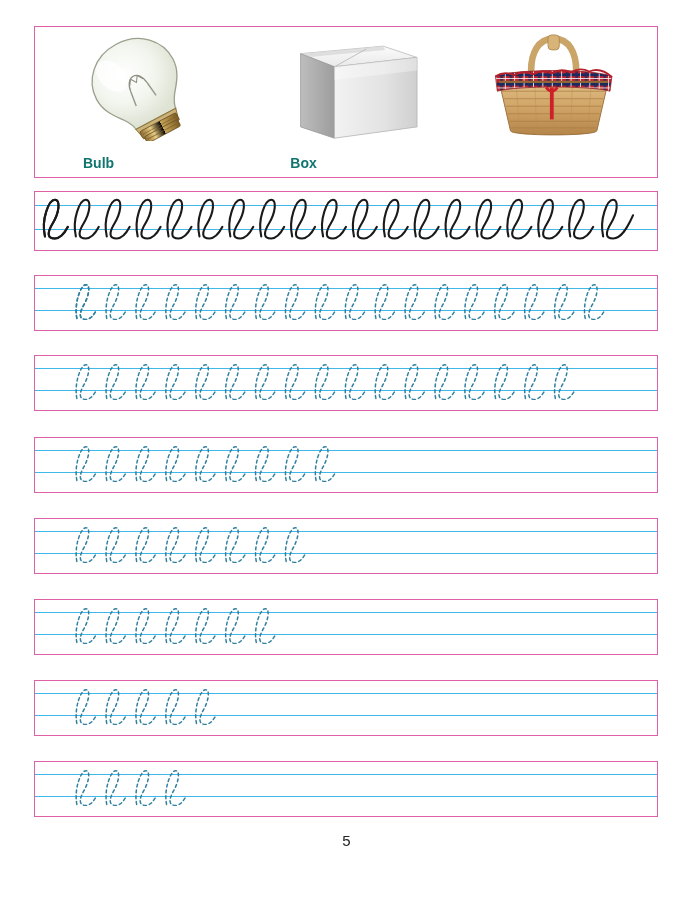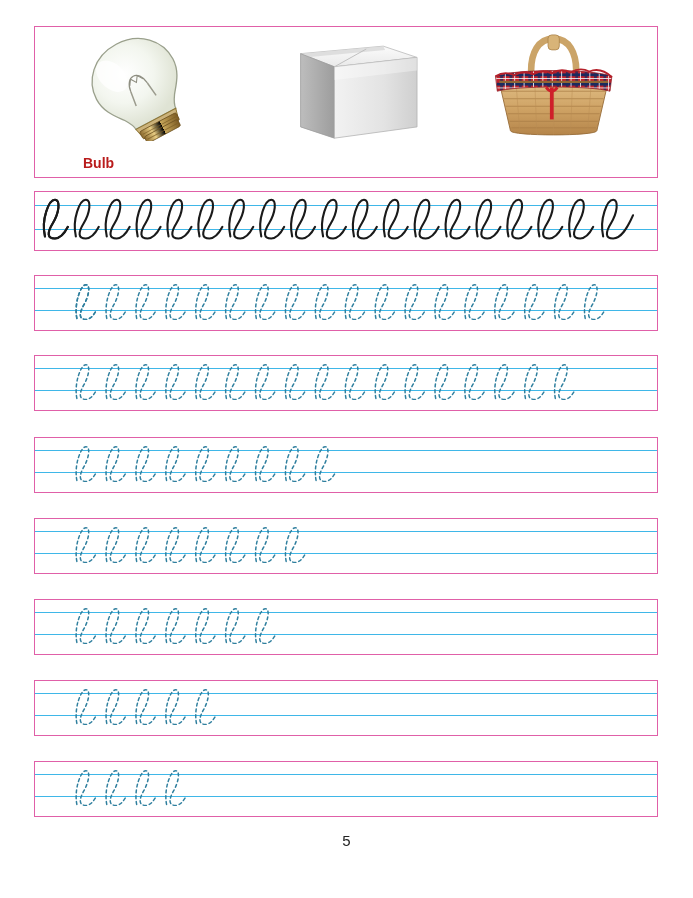--- a/index.html
+++ b/index.html
@@ -45,21 +45,21 @@
     top: 6px;
     height: 108px;
   }
   .pic-label {
     position: absolute;
     bottom: 6px;
     left: 0; right: 0;
     text-align: center;
     font-size: 14px;
     font-weight: bold;
-    color: #b91c1c;
+    color: #0f766e;
     font-family: "Liberation Sans", sans-serif;
   }
   .pic-label.left-shift { text-align: left; padding-left: 48px; }
 
   
   .row {
     position: absolute;
     left: 34px;
     width: 624px;
     box-sizing: border-box;
@@ -169,20 +169,21 @@
           <polygon points="52,22 140,14 142,18 56,26" fill="#dcdcdc" opacity="0.9"></polygon>
           <line x1="88" y1="36" x2="122" y2="17" stroke="#bdbdbd" stroke-width="1"></line>
 
           <polygon points="52,22 88,36 88,112 52,100" fill="url(#boxSide)" stroke="#9a9a9a" stroke-width="0.8"></polygon>
 
           <polygon points="88,36 176,26 176,100 88,112" fill="url(#boxFront)" stroke="#b0b0b0" stroke-width="0.8"></polygon>
 
           <polygon points="88,36 176,26 176,40 88,50" fill="#ffffff" opacity="0.35"></polygon>
         </svg>
       </div>
+      <div class="pic-label left-shift">Box</div>
     </div>
 
     <div class="pic-cell">
       <div class="pic-art">
         <svg viewBox="0 0 200 115" width="100%" height="100%" preserveAspectRatio="xMidYMid meet">
           <defs>
             <linearGradient id="wick" x1="0" y1="0" x2="0" y2="1">
               <stop offset="0%" stop-color="#e0bd84"></stop>
               <stop offset="50%" stop-color="#cfa365"></stop>
               <stop offset="100%" stop-color="#b5854a"></stop>

